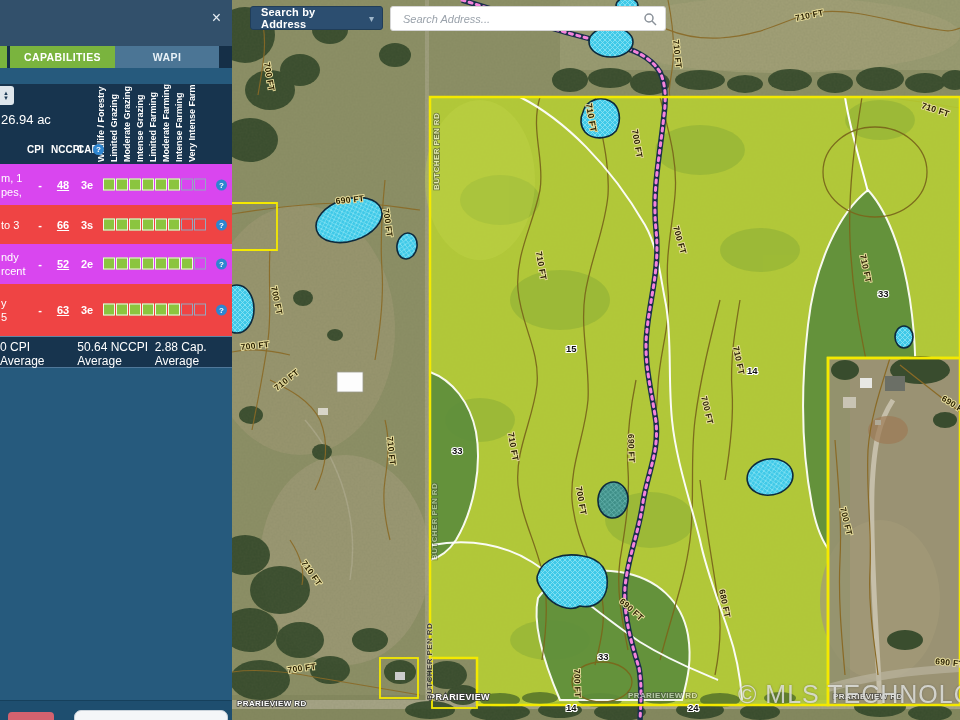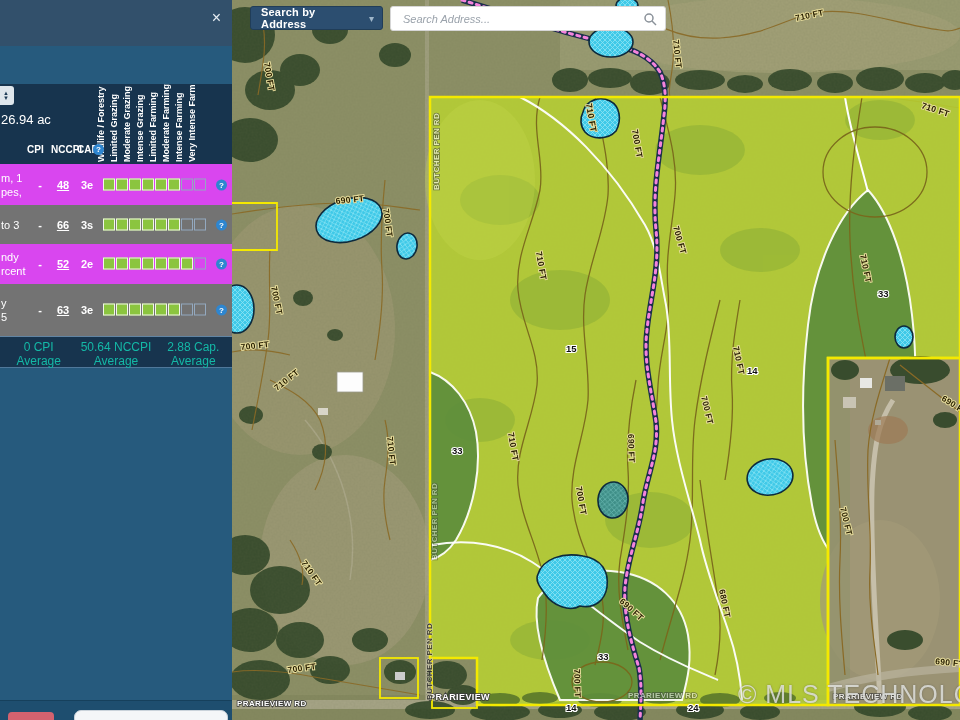--- a/index.html
+++ b/index.html
@@ -46,33 +46,33 @@
   .hdr-row{position:absolute;top:60px;left:0;width:103px;height:18px;font-size:10px;font-weight:bold;color:#fff;}
   .hdr-row .h-cpi{position:absolute;left:27px;}
   .hdr-row .h-nccpi{position:absolute;left:51px;}
   .hdr-row .h-cap{position:absolute;left:77px;}
   .info{display:inline-block;width:11px;height:11px;border-radius:50%;background:#2e86d0;color:#fff;
         font-size:8px;font-weight:bold;text-align:center;line-height:11px;cursor:pointer;}
   .hdr-row .info{position:absolute;left:93px;top:0;}
   .rows{position:absolute;left:0;top:80px;width:232px;}
   .trow{position:relative;width:232px;}
   .trow.alt{background:#d946ef;}
-  .trow.dk{background:#737373;}
+  .trow.dk{background:#ef4444;}
   .trow .name{position:absolute;left:1px;top:50%;transform:translateY(-50%);font-size:11px;line-height:1.3;color:#fff;}
   .trow .v{position:absolute;top:50%;transform:translateY(-50%);font-size:11px;font-weight:bold;color:#fff;text-align:center;}
   .v.cpi{left:30px;width:20px;}
   .v.nccpi{left:52px;width:22px;text-decoration:underline;}
   .v.cap{left:76px;width:22px;}
   .squares{position:absolute;left:103px;top:50%;transform:translateY(-50%);height:13px;display:flex;}
   .sq{width:10px;height:10px;border:1.5px solid #93a9c0;margin-right:1px;background:transparent;}
   .sq.on{background:#8bc53f;border-color:#f2f6ea;}
   .trow .info{position:absolute;right:5px;top:50%;transform:translateY(-50%);}
   .summary{position:absolute;left:0;top:252px;width:232px;height:30px;background:#17344e;
            border-top:1px solid #6285a3;border-bottom:1px solid #50789a;display:flex;font-size:12px;}
-  .summary .scol{flex:1;text-align:center;line-height:1.2;padding-top:3px;color:#14b8a6;}
+  .summary .scol{flex:1;line-height:1.2;padding-top:3px;color:#ffffff;}
   .sb-footer{position:absolute;left:0;top:700px;width:232px;height:20px;background:#1e4e6f;border-top:1px solid #16405c;}
   .btn-pink{position:absolute;left:8px;top:11px;width:46px;height:12px;background:#d4626f;border-radius:4px;cursor:pointer;}
   .btn-white{position:absolute;left:74px;top:9px;width:152px;height:14px;background:#f4f6f8;
              border:1px solid #c9d2da;border-radius:7px;cursor:pointer;}
 </style>
 </head>
 <body>
 
 <div class="app">
 
@@ -327,20 +327,25 @@
     <svg class="mag" viewBox="0 0 14 14">
       <circle cx="6" cy="6" r="4" fill="none" stroke="#8a9199" stroke-width="1.5"></circle>
       <line x1="9" y1="9" x2="13" y2="13" stroke="#8a9199" stroke-width="1.5"></line>
     </svg>
   </div>
 
   <div class="sidebar">
     <div class="sb-header">
       <span class="sb-close">×</span>
     </div>
+    <div class="sb-tabs">
+      <div class="tab frag"></div>
+      <div class="tab active">CAPABILITIES</div>
+      <div class="tab wapi">WAPI</div>
+    </div>
 
     <div class="sb-panel">
       <div class="stepper">
           <span>▲</span>
           <span>▼</span>
         </div>
       <div class="acreage">26.94 ac</div>
 
       <div class="cap-col" style="left:106px">Wildlife / Forestry</div>
       <div class="cap-col" style="left:119px">Limited Grazing</div>

